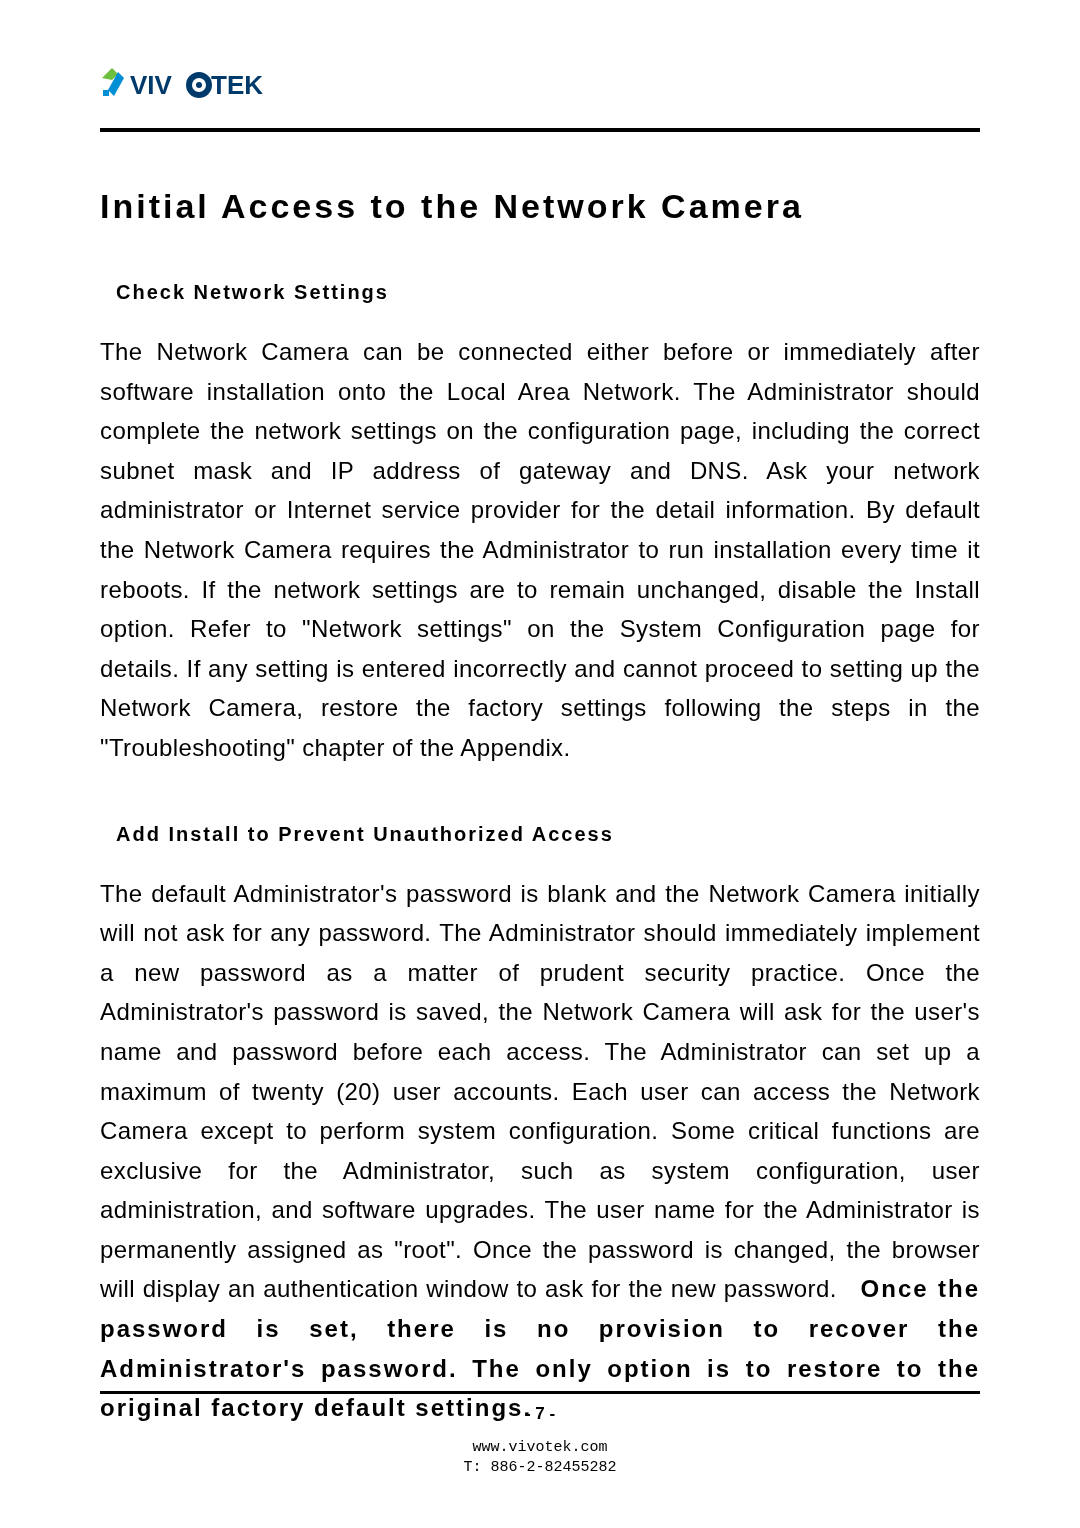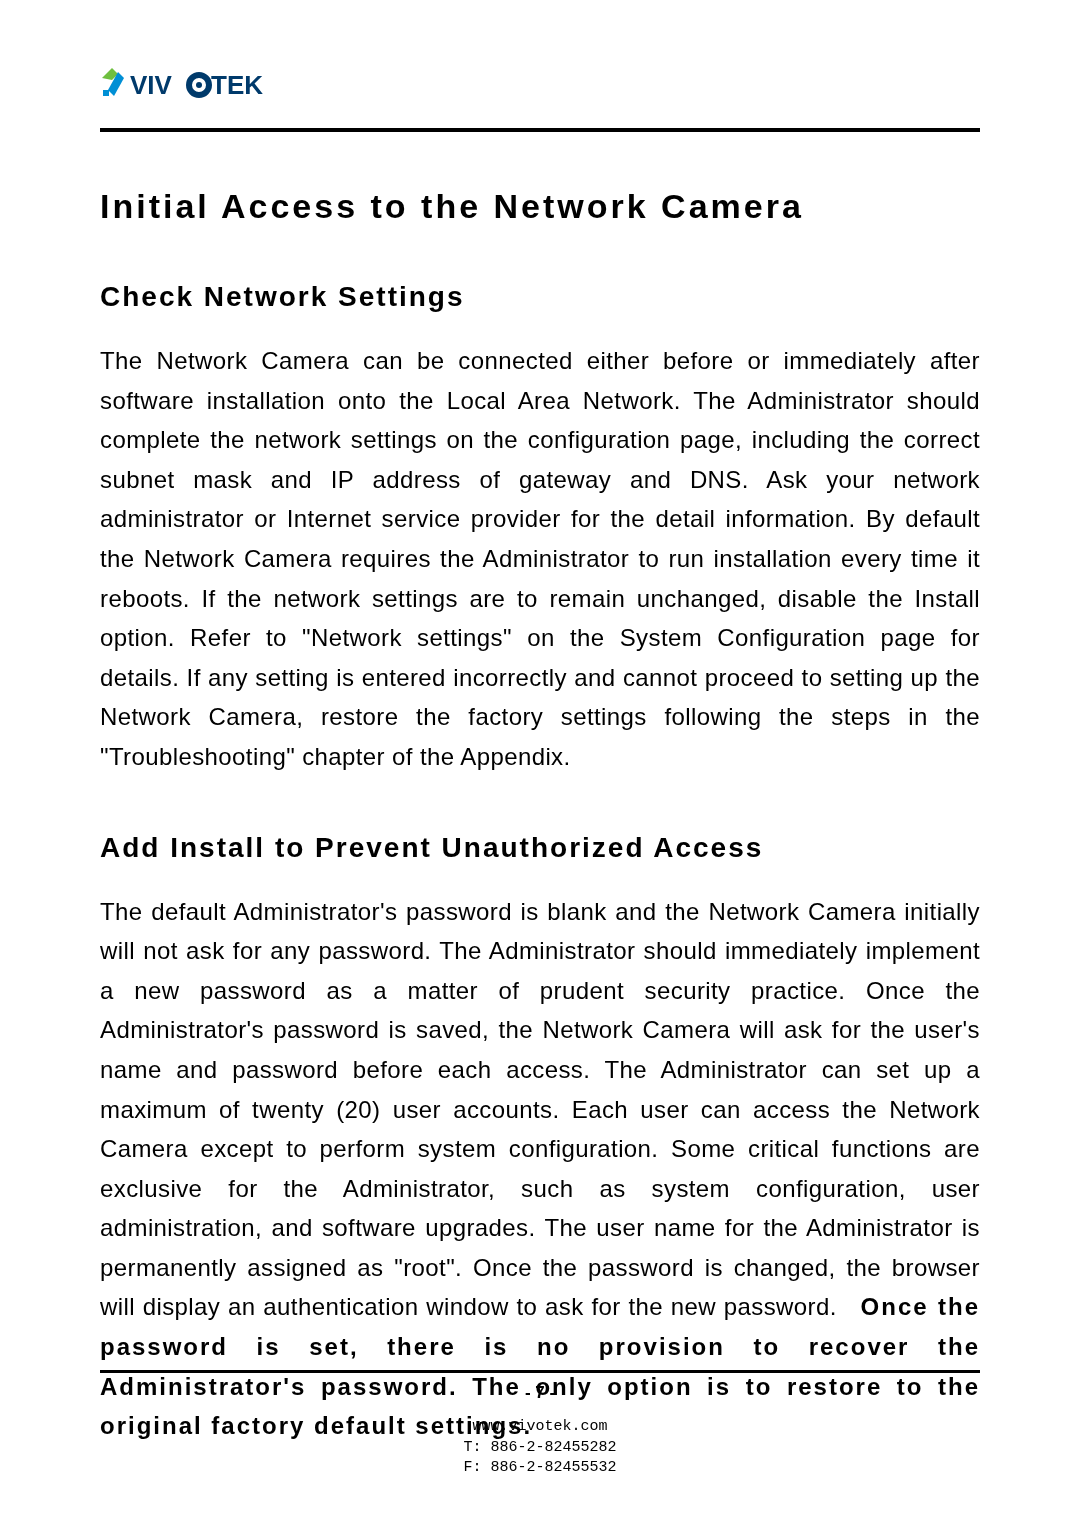--- a/index.html
+++ b/index.html
@@ -31,24 +31,24 @@
     border-top: 4px solid #000;
     margin: 0 0 55px 0;
   }
   h1.page-title {
     font-size: 34px;
     font-weight: bold;
     letter-spacing: 3px;
     margin: 0 0 55px 0;
   }
   h2.section-heading {
-    font-size: 28px;
+    font-size: 20px;
     font-weight: bold;
     letter-spacing: 2px;
-    margin: 0 0 28px 0;
+    margin: 0 0 28px 16px;
   }
   p.body {
     font-size: 24px;
     line-height: 1.65;
     text-align: justify;
     margin: 0 0 55px 0;
     letter-spacing: 0.4px;
   }
   .bold-tail {
     font-weight: bold;
@@ -112,17 +112,16 @@
     <span>The default Administrator's password is blank and the Network Camera initially will not ask for any password. The Administrator should immediately implement a new password as a matter of prudent security practice. Once the Administrator's password is saved, the Network Camera will ask for the user's name and password before each access. The Administrator can set up a maximum of twenty (20) user accounts. Each user can access the Network Camera except to perform system configuration. Some critical functions are exclusive for the Administrator, such as system configuration, user administration, and software upgrades. The user name for the Administrator is permanently assigned as "root". Once the password is changed, the browser will display an authentication window to ask for the new password.  </span>
     <span class="bold-tail">Once the password is set, there is no provision to recover the Administrator's password.  The only option is to restore to the original factory default settings.</span>
   </p>
 
   <div class="footer">
     <hr class="footer-divider">
     <div class="page-number">- 7 -</div>
     <div class="footer-lines">
       <div>www.vivotek.com</div>
       <div>T: 886-2-82455282</div>
-      <div>F: 886-2-82455532</div>
     </div>
   </div>
 
 </div>
 
 </body></html>

